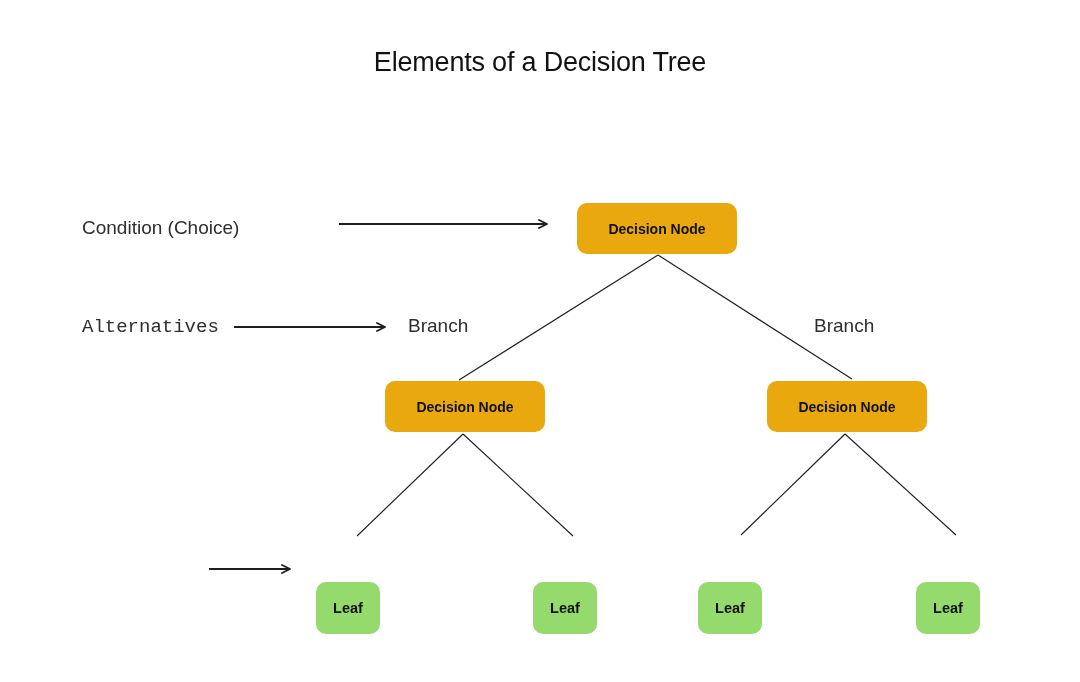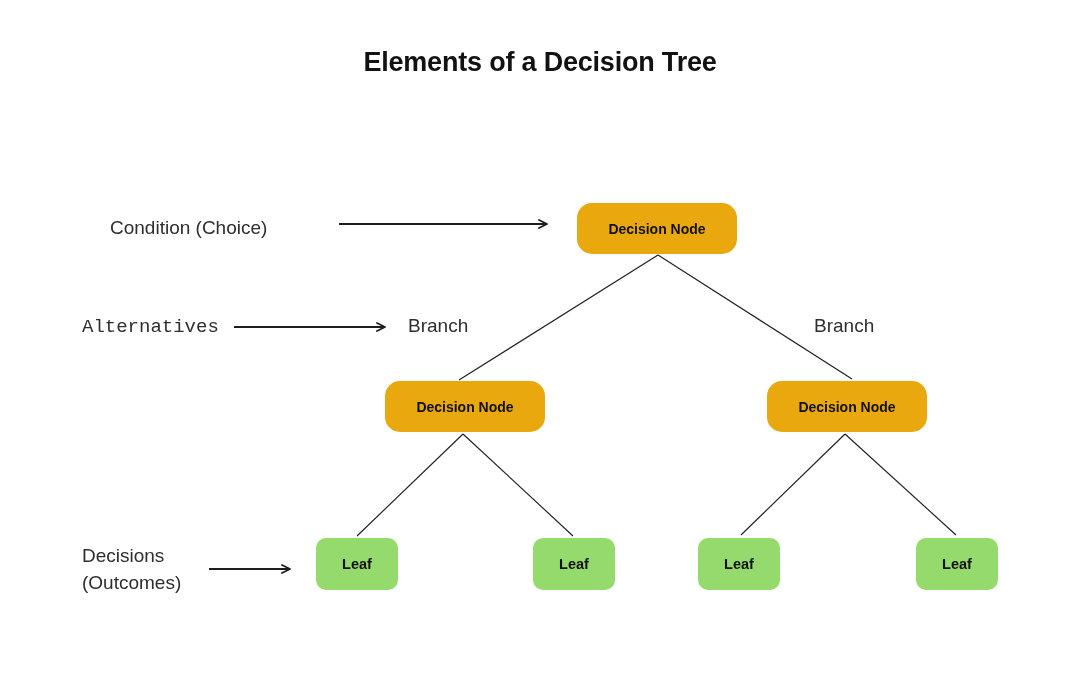--- a/index.html
+++ b/index.html
@@ -22,21 +22,21 @@
     overflow: hidden;
   }
 
   .title {
     position: absolute;
     top: 47px;
     left: 0;
     width: 1080px;
     text-align: center;
     font-size: 27px;
-    font-weight: 700;
+    font-weight: 400;
     color: #121212;
     letter-spacing: -0.2px;
   }
 
   svg.overlay {
     position: absolute;
     top: 0; left: 0;
     width: 1080px; height: 682px;
   }
   .edge { stroke: var(--line); stroke-width: 1.15; fill: none; }
@@ -50,44 +50,44 @@
     justify-content: center;
     border-radius: 10px;
     font-weight: 700;
     color: var(--node-text);
   }
   .decision {
     width: 160px;
     height: 51px;
     background: var(--decision-node);
     font-size: 14px;
-    border-radius: 15px;
   }
   .leaf {
-    width: 82px;
+    width: 64px;
     height: 52px;
     background: var(--leaf-node);
     font-size: 14.5px;
+    margin-top: 44px;
   }
   #decision-root  { left: 577px; top: 203px; }
   #decision-left  { left: 385px; top: 381px; }
   #decision-right { left: 767px; top: 381px; }
   #leaf-1 { left: 316px; top: 538px; }
   #leaf-2 { left: 533px; top: 538px; }
   #leaf-3 { left: 698px; top: 538px; }
   #leaf-4 { left: 916px; top: 538px; }
 
   .annotation {
     position: absolute;
     font-size: 19px;
     color: var(--label-text);
     line-height: 27px;
     white-space: nowrap;
   }
-  #label-condition   { left: 82px; top: 214px; margin-left: 28px; }
+  #label-condition   { left: 82px; top: 214px; }
   #label-alternatives{ left: 82px; top: 314px; font-family: Liberation Mono, monospace; }
   #label-decisions   { left: 82px; top: 542px; }
 
   .branch-label {
     position: absolute;
     font-size: 19px;
     color: var(--label-text);
     white-space: nowrap;
     text-align: center;
   }
@@ -117,24 +117,20 @@
     </g>
     <g>
       <line class="arrow" x1="339" y1="224" x2="547" y2="224" marker-end="url(#arrowhead)"></line>
       <line class="arrow" x1="234" y1="327" x2="385" y2="327" marker-end="url(#arrowhead)"></line>
       <line class="arrow" x1="209" y1="569" x2="290" y2="569" marker-end="url(#arrowhead)"></line>
     </g>
   </svg>
 
   <div class="annotation" id="label-condition">Condition (Choice)</div>
   <div class="annotation" id="label-alternatives">Alternatives</div>
-  <div class="annotation" id="label-decisions">
-    <span>Decisions</span><br>
-    <span>(Outcomes)</span>
-  </div>
 
   <div class="branch-label" id="branch-left">Branch</div>
   <div class="branch-label" id="branch-right">Branch</div>
 
   <div class="node decision" id="decision-root">Decision Node</div>
   <div class="node decision" id="decision-left">Decision Node</div>
   <div class="node decision" id="decision-right">Decision Node</div>
 
   <div class="node leaf" id="leaf-1">Leaf</div>
   <div class="node leaf" id="leaf-2">Leaf</div>

